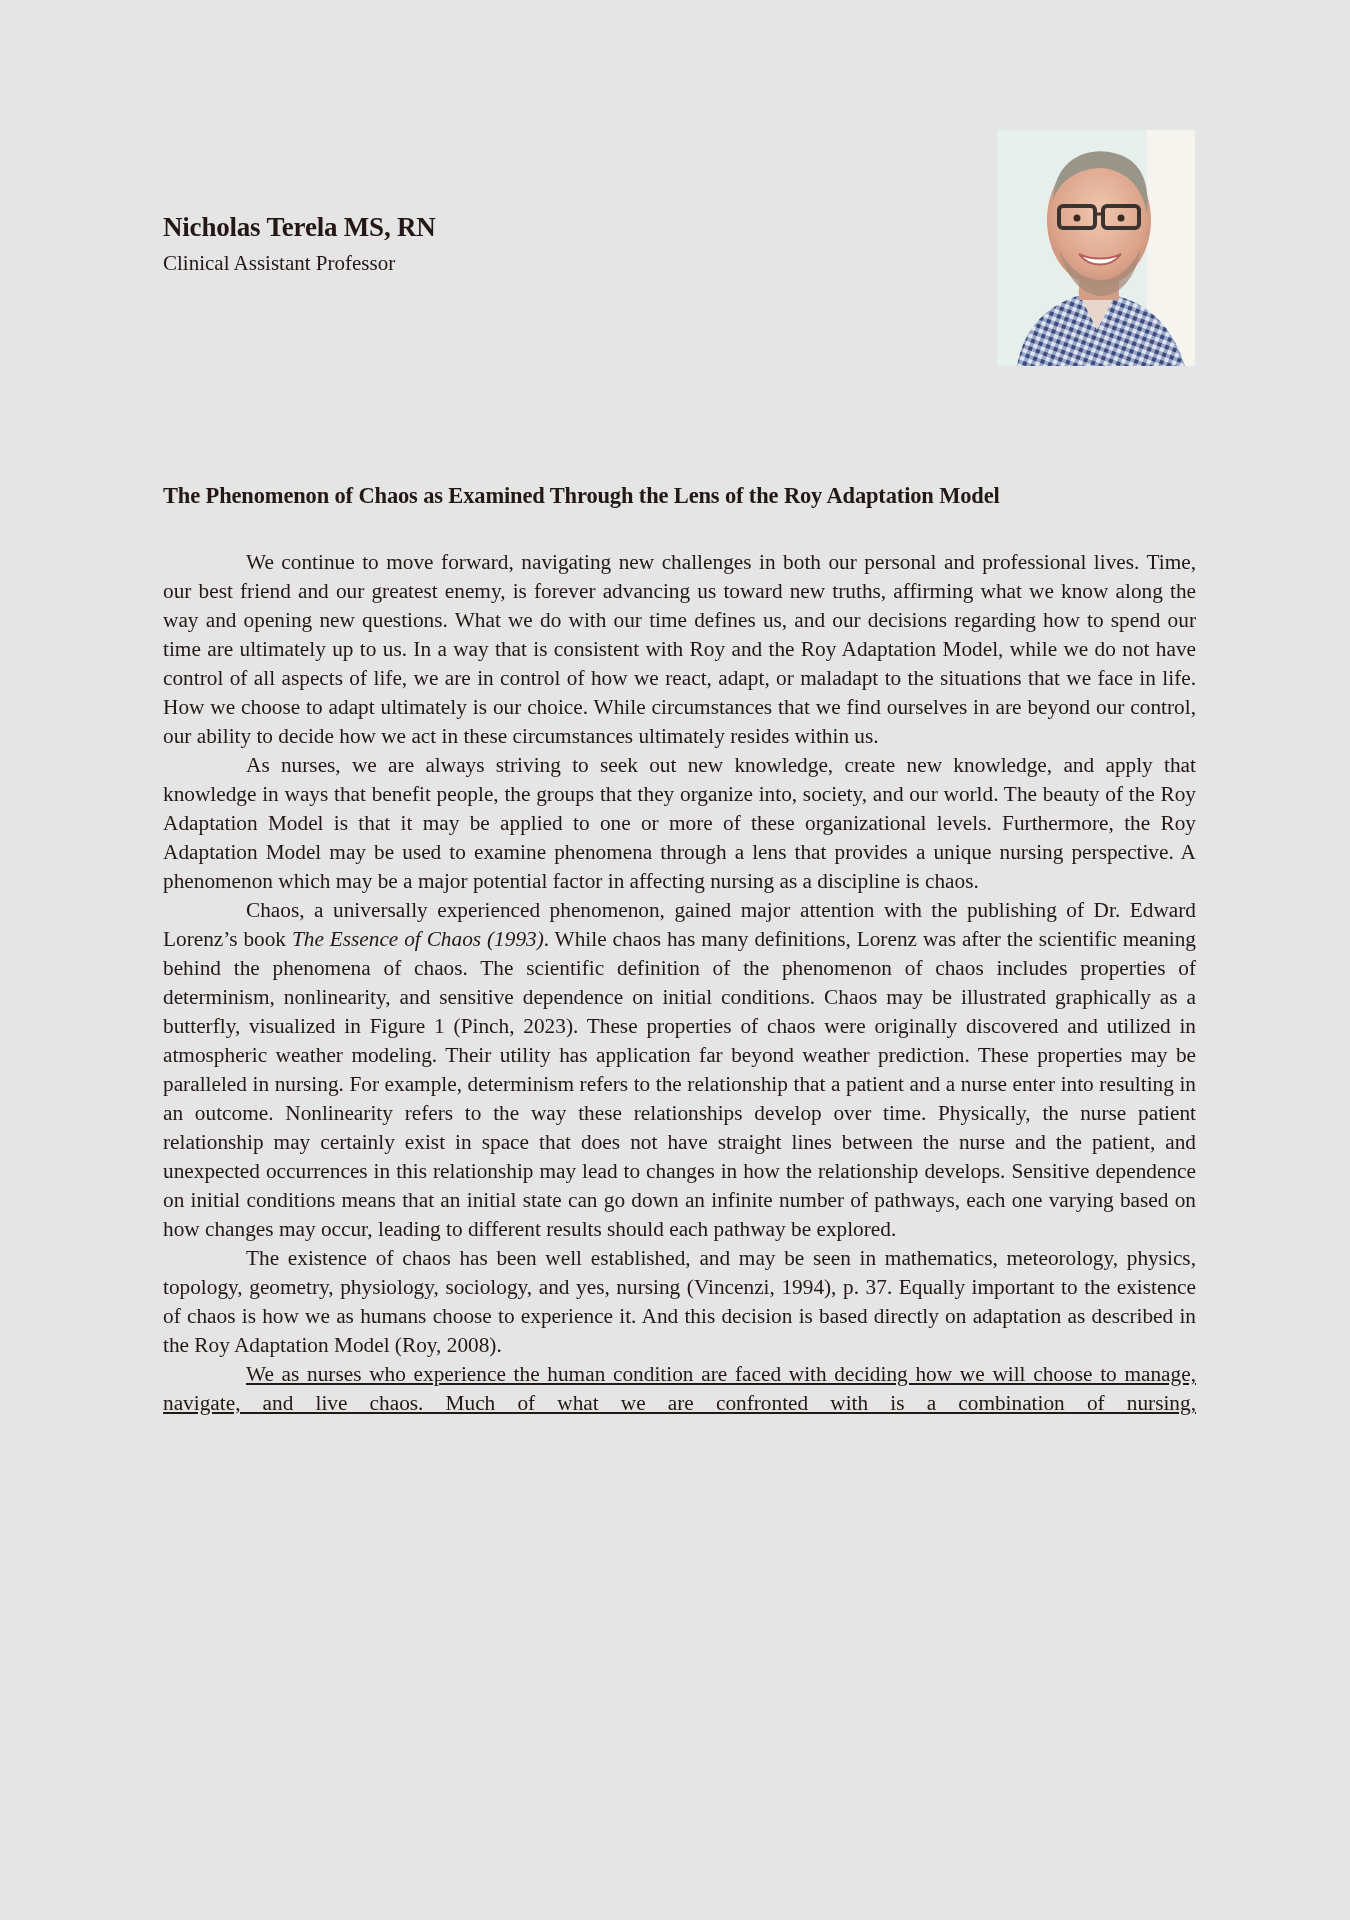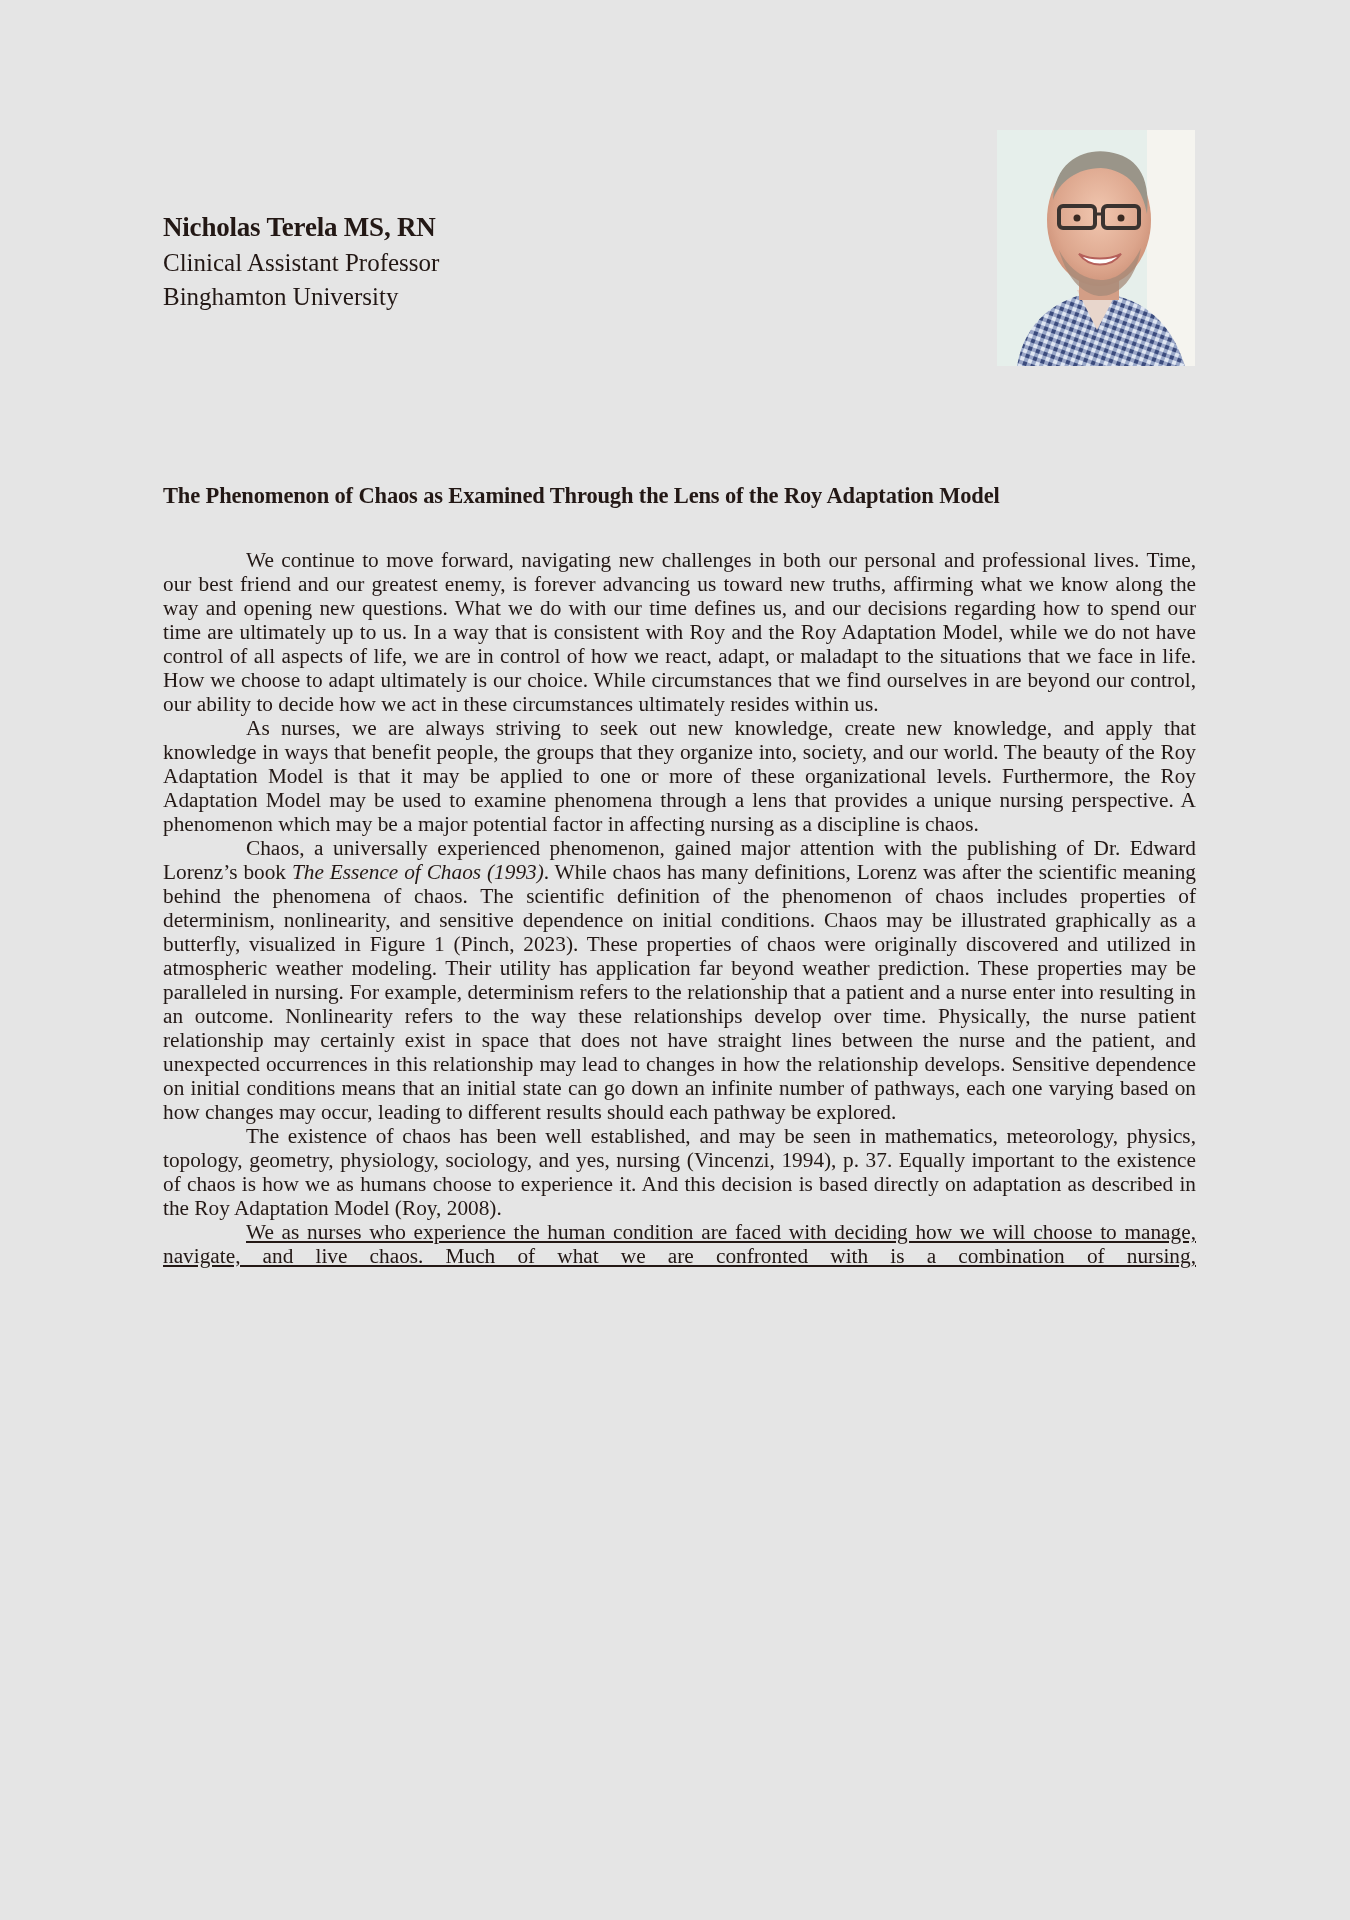--- a/index.html
+++ b/index.html
@@ -29,21 +29,21 @@
       width: 700px;
     }
     .author-name {
       font-weight: bold;
       font-size: 27px;
       line-height: 34px;
       margin: 0 0 2px 0;
       letter-spacing: -0.2px;
     }
     .author-line {
-      font-size: 25px;
+      font-size: 21px;
       line-height: 34px;
       margin: 0;
     }
     .photo {
       position: absolute;
       left: 997px;
       top: 130px;
       width: 198px;
       height: 236px;
       overflow: hidden;
@@ -64,36 +64,35 @@
     }
     .article-body {
       position: absolute;
       left: 163px;
       top: 548px;
       width: 1033px;
     }
     .article-body p {
       margin: 0;
       font-size: 21.3px;
-      line-height: 24px;
+      line-height: 29px;
       text-align: justify;
       text-indent: 83px;
       hyphens: none;
     }
     .article-body em { font-style: italic; margin-top: 24px; }
   </style>
 </head>
 <body>
 
 <div class="page">
 
   <div class="author-block">
     <div class="author-name">Nicholas Terela MS, RN</div>
     <div class="author-line">Clinical Assistant Professor</div>
-    <div class="author-line">Binghamton University</div>
   </div>
 
   <div class="photo" role="img" aria-label="Portrait of Nicholas Terela">
     <svg width="198" height="236" viewBox="0 0 198 236" xmlns="http://www.w3.org/2000/svg">
       <defs>
         <pattern id="gingham" width="8" height="8" patternUnits="userSpaceOnUse" patternTransform="rotate(20)">
           <rect width="8" height="8" fill="#dfe6f2"></rect>
           <rect width="4" height="8" fill="#7f8fb8" opacity="0.7"></rect>
           <rect width="8" height="4" fill="#6a7aa8" opacity="0.6"></rect>
           <rect width="4" height="4" fill="#2f3f73" opacity="0.85"></rect>

